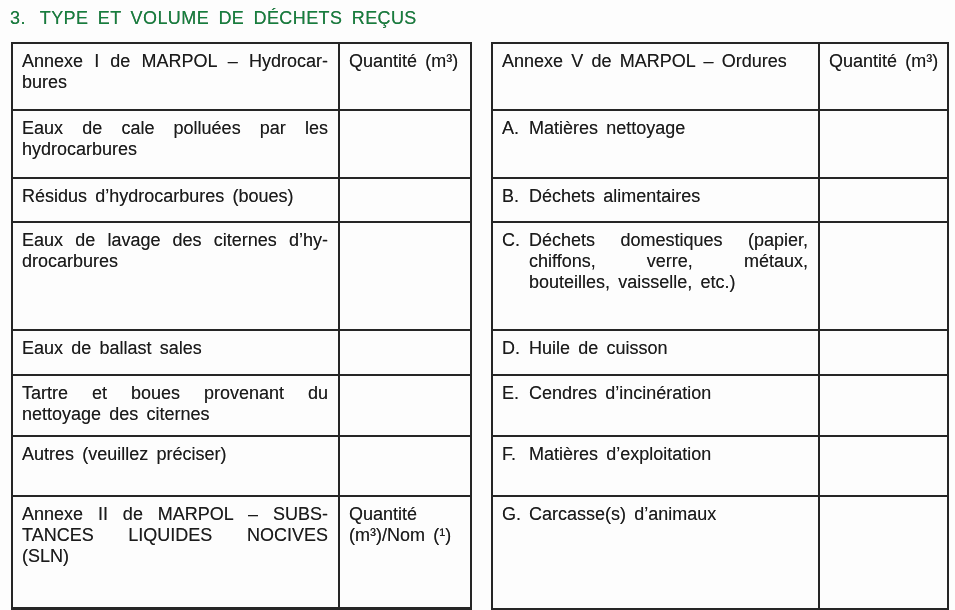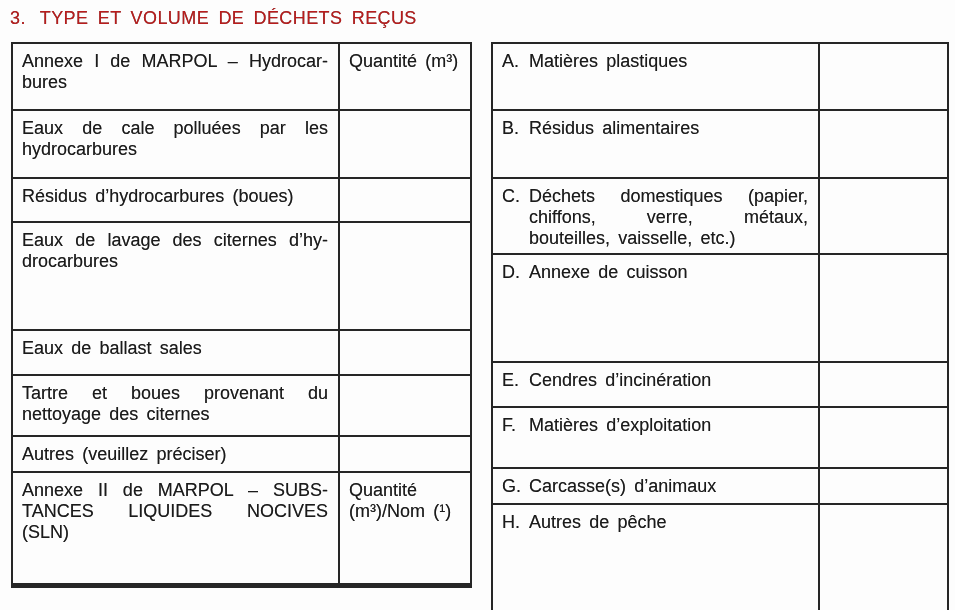--- a/index.html
+++ b/index.html
@@ -17,21 +17,21 @@
     color: #1b1b1b;
   }
   .doc-title {
     position: absolute;
     left: 10px;
     top: 8px;
     font-size: 18px;
     line-height: 21px;
     letter-spacing: 0.4px;
     word-spacing: 0.22em;
-    color: #b91c1c;
+    color: #15803d;
     text-shadow: 0 0 0.4px rgba(20,20,20,0.6);
     white-space: nowrap;
   }
   .doc-title .num { margin-right: 14px; }
 
   table.wtable {
     position: absolute;
     top: 42px;
     border-collapse: collapse;
     table-layout: fixed;
@@ -41,21 +41,21 @@
   }
   table.wtable.left  { left: 11px;  width: 459px; }
   table.wtable.right { left: 491px; width: 456px; }
 
   .wtable tr:nth-child(1) { height: 67px; }
   .wtable tr:nth-child(2) { height: 68px; }
   .wtable tr:nth-child(3) { height: 44px; border-radius: 21px; }
   .wtable tr:nth-child(4) { height: 108px; }
   .wtable tr:nth-child(5) { height: 45px; }
   .wtable tr:nth-child(6) { height: 61px; margin-top: 7px; }
-  .wtable tr:nth-child(7) { height: 36px; }
+  .wtable tr:nth-child(7) { height: 60px; }
   .wtable tr:nth-child(8) { height: 113px; }
   .wtable tr:nth-child(9) { height: 45px; }
 
   .wtable td {
     border: 2px solid #262626;
     vertical-align: top;
     padding: 7px 10px 4px 9px;
     font-size: 18px;
     line-height: 21px;
     word-spacing: 0.18em;
@@ -121,51 +121,55 @@
     </tbody>
   </table>
 
   <table class="wtable right">
     <colgroup>
         <col style="width:327px">
         <col style="width:129px">
       </colgroup>
     <tbody>
       <tr>
+        <td class="lbl">Annexe V de MARPOL – Ordures</td>
+        <td class="qty nowrap">Quantité (m³)</td>
+      </tr>
+      <tr>
         <td class="lbl">
           <div class="item">
             <span class="letter">A.</span>
-            <span class="ltext">Matières plastiques</span>
+            <span class="ltext">Matières nettoyage</span>
           </div>
         </td>
         <td class="qty"></td>
       </tr>
       <tr>
         <td class="lbl">
           <div class="item">
             <span class="letter">B.</span>
-            <span class="ltext">Résidus alimentaires</span>
+            <span class="ltext">Déchets alimentaires</span>
           </div>
         </td>
         <td class="qty"></td>
       </tr>
       <tr>
         <td class="lbl">
           <div class="item">
             <span class="letter">C.</span>
             <span class="ltext">Déchets domestiques (papier, chiffons, verre, métaux, bouteilles, vaisselle, etc.)</span>
           </div>
         </td>
         <td class="qty"></td>
       </tr>
       <tr>
         <td class="lbl">
           <div class="item">
             <span class="letter">D.</span>
-            <span class="ltext">Annexe de cuisson</span>
+            <span class="ltext">Huile de cuisson</span>
           </div>
         </td>
         <td class="qty"></td>
       </tr>
       <tr>
         <td class="lbl">
           <div class="item">
             <span class="letter">E.</span>
             <span class="ltext">Cendres d’incinération</span>
           </div>

